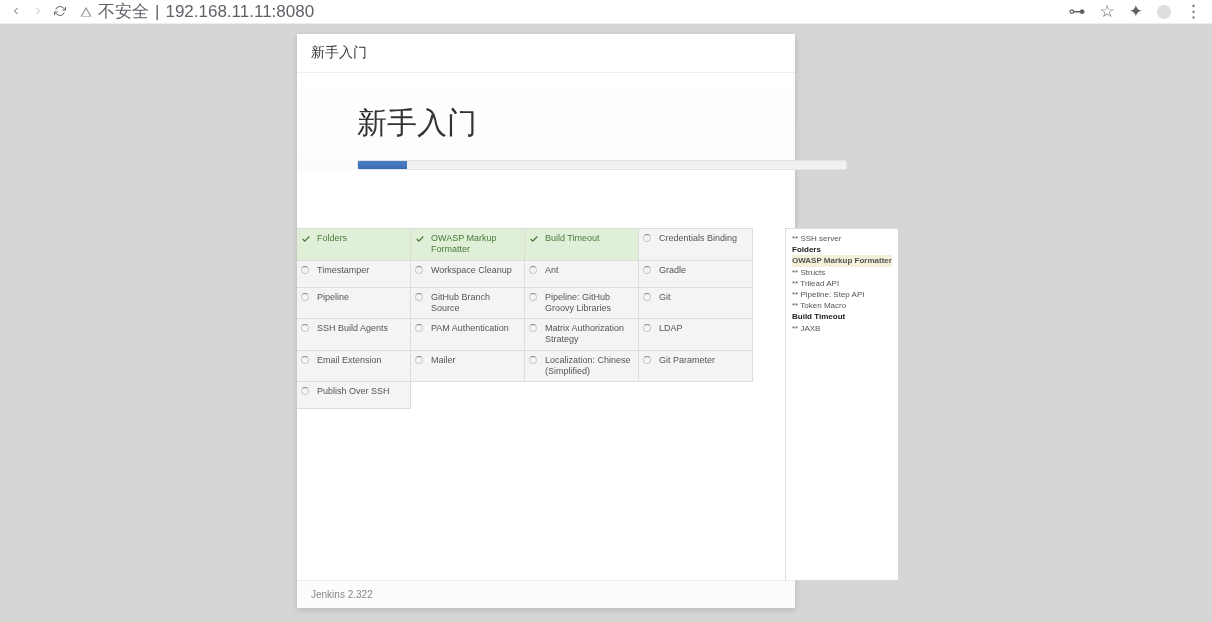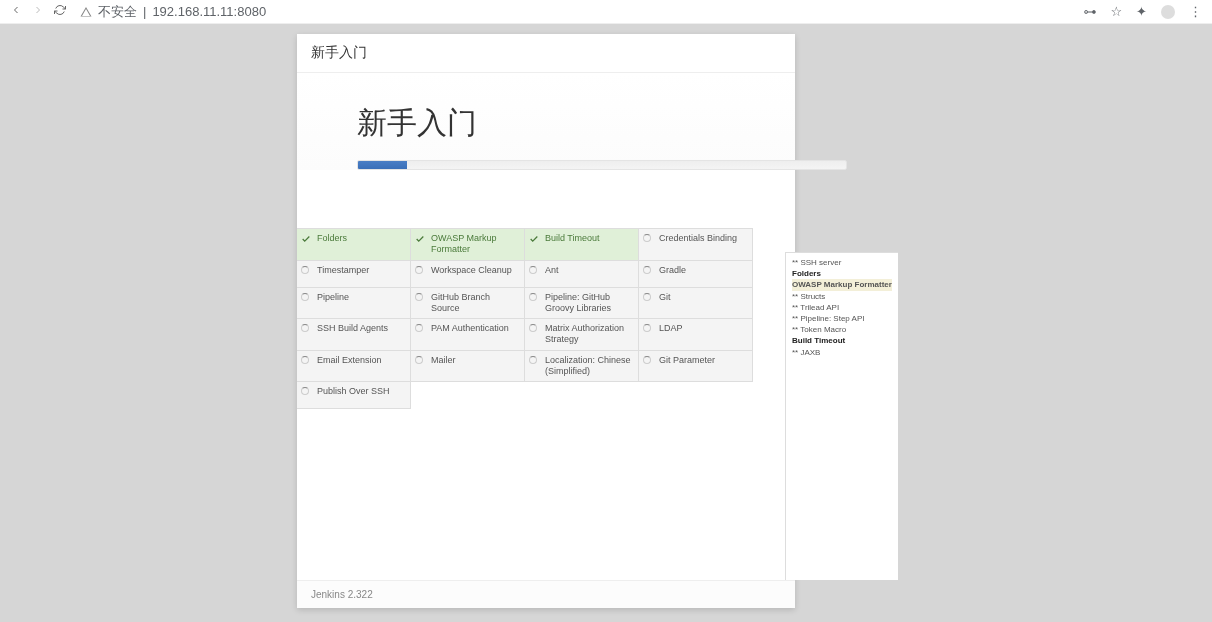--- a/index.html
+++ b/index.html
@@ -1,19 +1,19 @@
 <!DOCTYPE html>
 <html><head>
   <meta charset="utf-8">
   <style>
     * { margin: 0; padding: 0; box-sizing: border-box; }
     body { font-family: "Microsoft YaHei", Arial, sans-serif; background: #fff; width: 1212px; height: 622px; overflow: hidden; }
 
     
-    .chrome-bar { height: 24px; background: #fff; display: flex; align-items: center; padding: 0 10px; gap: 14px; font-size: 13px; color: #555; border-bottom: 1px solid #eee; }
+    .chrome-bar { height: 24px; background: #fff; display: flex; align-items: center; padding: 0 10px; gap: 14px; font-size: 17px; color: #555; border-bottom: 1px solid #eee; }
     .chrome-nav { display: flex; gap: 10px; color: #777; }
     .chrome-nav span svg { width: 12px; height: 12px; }
     .addr { display: flex; align-items: center; gap: 6px; flex: 1; color: #5f6368; }
     .warn-tri { display: inline-flex; }
     .chrome-right { display: flex; gap: 14px; color: #5f6368; align-items: center; }
     .avatar-dot { width: 14px; height: 14px; border-radius: 50%; background: #ddd; }
 
     
     .page-bg { position: absolute; top: 24px; left: 0; right: 0; bottom: 0; background: #d6d6d6; }
 
@@ -26,21 +26,21 @@
     .progress { width: 490px; height: 10px; background: linear-gradient(#eee,#f4f4f4); border-radius: 2px; overflow: hidden; border: 1px solid #e4e4e4; }
     .progress-fill { height: 100%; width: 10%; background: linear-gradient(#4a7ec5,#3a6fb8); }
 
     .plugin-area { display: flex; margin-top: 58px; flex: 1; min-height: 0; gap: 32px; }
     .plugin-grid { display: grid; grid-template-columns: repeat(4, 114px); grid-auto-rows: minmax(27px, auto); border-top: 1px solid #ddd; align-content: start; }
     .plugin-cell { border-right: 1px solid #ddd; border-bottom: 1px solid #ddd; padding: 4px 5px 4px 20px; font-size: 9px; color: #555; position: relative; background: #f4f4f4; line-height: 1.25; min-height: 27px; }
     .plugin-cell.done { background: #e0f0d8; color: #4a7a3a; }
     .plugin-cell .ico { position: absolute; left: 4px; top: 5px; width: 10px; height: 10px; }
     .spin { border: 1px solid #ccc; border-top-color: #888; border-radius: 50%; width: 8px; height: 8px; }
 
-    .log-panel { flex: 1; border-top: 1px solid #ddd; border-left: 1px solid #ddd; background: #fff; display: flex; flex-direction: column; font-size: 8px; color: #555; margin-top: 24px; }
+    .log-panel { flex: 1; border-top: 1px solid #ddd; border-left: 1px solid #ddd; background: #fff; display: flex; flex-direction: column; font-size: 8px; color: #555; }
     .log-body { flex: 1; padding: 4px 6px; line-height: 1.4; overflow: hidden; }
     .log-line { white-space: nowrap; }
     .log-line.bold { font-weight: bold; color: #222; }
     .log-line.hl { background: #f3efd8; font-weight: bold; }
     .log-footer { border-top: 1px solid #ddd; padding: 4px 6px; font-size: 9px; color: #555; background: #f9f9f9; }
 
     .dlg-footer { padding: 8px 14px; font-size: 10px; color: #888; border-top: 1px solid #eee; background: #fcfcfc; }
 
     .empty { background: #eee; border-right: 1px solid #ddd; border-bottom: 1px solid #ddd; }
   </style>

